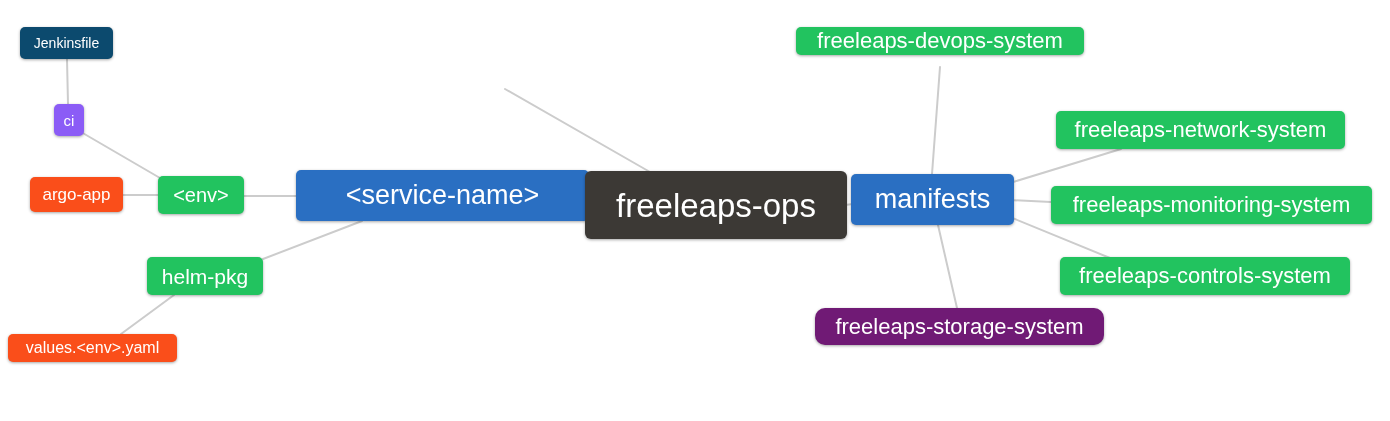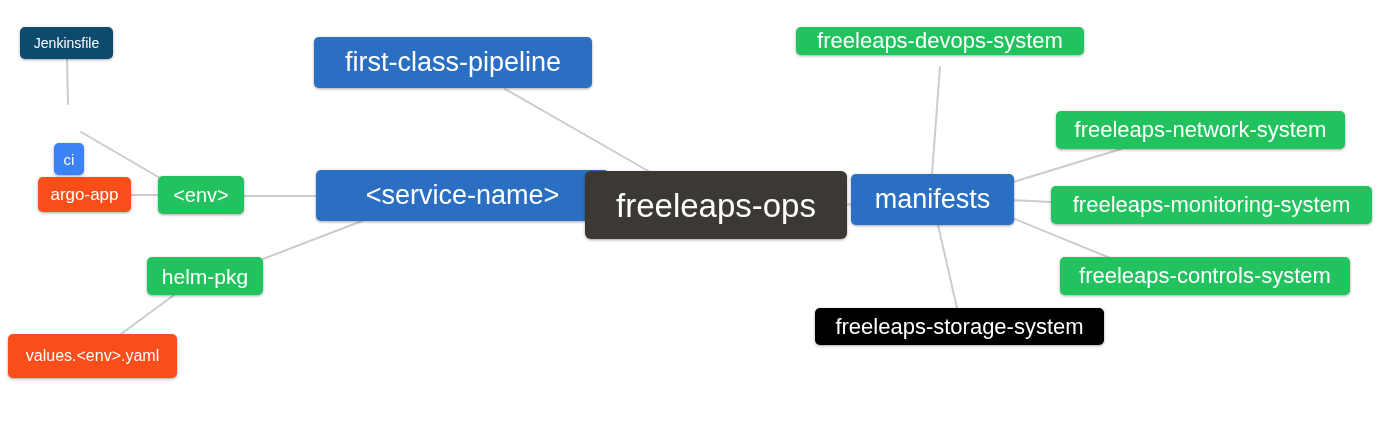--- a/index.html
+++ b/index.html
@@ -38,26 +38,26 @@
     border-radius: 5px;
     box-shadow: 0 1px 3px rgba(0,0,0,0.35);
     white-space: nowrap;
     cursor: pointer;
     box-sizing: border-box;
     line-height: 1;
   }
   
   .n-jenkinsfile { left: 20px;   top: 27px;  width: 93px;  height: 32px; font-size: 14px; }
   .n-ci          { left: 54px;   top: 104px; width: 30px;  height: 32px; font-size: 15px; }
-  .n-argo        { left: 30px;   top: 177px; width: 93px;  height: 35px; font-size: 17px; margin-left: 8px; }
+  .n-argo        { left: 30px;   top: 177px; width: 93px;  height: 35px; font-size: 17px; }
   .n-env         { left: 158px;  top: 176px; width: 86px;  height: 38px; font-size: 20px; }
   .n-helm        { left: 147px;  top: 257px; width: 116px; height: 38px; font-size: 21px; }
-  .n-values      { left: 8px;    top: 334px; width: 169px; height: 44px; font-size: 16px; }
+  .n-values      { left: 8px;    top: 334px; width: 169px; height: 28px; font-size: 16px; }
   .n-fcp         { left: 314px;  top: 37px;  width: 278px; height: 51px; font-size: 27px; }
-  .n-svc         { left: 316px;  top: 170px; width: 293px; height: 51px; font-size: 27px; }
+  .n-svc         { left: 296px;  top: 170px; width: 293px; height: 51px; font-size: 27px; }
   .n-root        { left: 585px;  top: 171px; width: 262px; height: 68px; font-size: 33px; border-radius: 6px; }
   .n-manifests   { left: 851px;  top: 174px; width: 163px; height: 51px; font-size: 27px; }
   .n-devops      { left: 796px;  top: 27px;  width: 288px; height: 28px; font-size: 22px; }
   .n-network     { left: 1056px; top: 111px; width: 289px; height: 38px; font-size: 22px; }
   .n-monitoring  { left: 1051px; top: 186px; width: 321px; height: 38px; font-size: 22px; }
   .n-controls    { left: 1060px; top: 257px; width: 290px; height: 38px; font-size: 22px; }
   .n-storage     { left: 815px;  top: 308px; width: 289px; height: 37px; font-size: 22px; }
 </style>
 </head>
 <body>
@@ -75,28 +75,27 @@
     <line class="edge" x1="174" y1="295" x2="121" y2="334"></line>
     <line class="edge" x1="845" y1="205" x2="853" y2="204"></line>
     <line class="edge" x1="932" y1="174" x2="940" y2="67"></line>
     <line class="edge" x1="1010" y1="183" x2="1121" y2="149"></line>
     <line class="edge" x1="1010" y1="200" x2="1051" y2="202"></line>
     <line class="edge" x1="1010" y1="217" x2="1110" y2="258"></line>
     <line class="edge" x1="938" y1="225" x2="957" y2="308"></line>
   </svg>
 
   <div class="node n-jenkinsfile" style="background-color: #0c4a6e;">Jenkinsfile</div>
-  <div class="node n-ci" style="background-color: #3b82f6; margin-top: 39px;">ci</div>
+  <div class="node n-ci" style="background-color: #8b5cf6;">ci</div>
   <div class="node n-argo" style="background-color: rgb(250, 78, 26);">argo-app</div>
   <div class="node n-env" style="background-color: rgb(34, 195, 95);">&lt;env&gt;</div>
   <div class="node n-helm" style="background-color: rgb(34, 195, 95);">helm-pkg</div>
   <div class="node n-values" style="background-color: rgb(250, 78, 26);">values.&lt;env&gt;.yaml</div>
-  <div class="node n-fcp" style="background-color: rgb(42, 111, 194);">first-class-pipeline</div>
   <div class="node n-svc" style="background-color: rgb(42, 111, 194);">&lt;service-name&gt;</div>
   <div class="node n-root" style="background-color: rgb(60, 57, 53);">freeleaps-ops</div>
   <div class="node n-manifests" style="background-color: rgb(42, 111, 194);">manifests</div>
   <div class="node n-devops" style="background-color: rgb(34, 195, 95);">freeleaps-devops-system</div>
   <div class="node n-network" style="background-color: rgb(34, 195, 95);">freeleaps-network-system</div>
   <div class="node n-monitoring" style="background-color: rgb(34, 195, 95);">freeleaps-monitoring-system</div>
   <div class="node n-controls" style="background-color: rgb(34, 195, 95);">freeleaps-controls-system</div>
-  <div class="node n-storage" style="background-color: #000000;">freeleaps-storage-system</div>
+  <div class="node n-storage" style="background-color: #701a75; border-radius: 10px;">freeleaps-storage-system</div>
 
 </div>
 
 </body></html>

